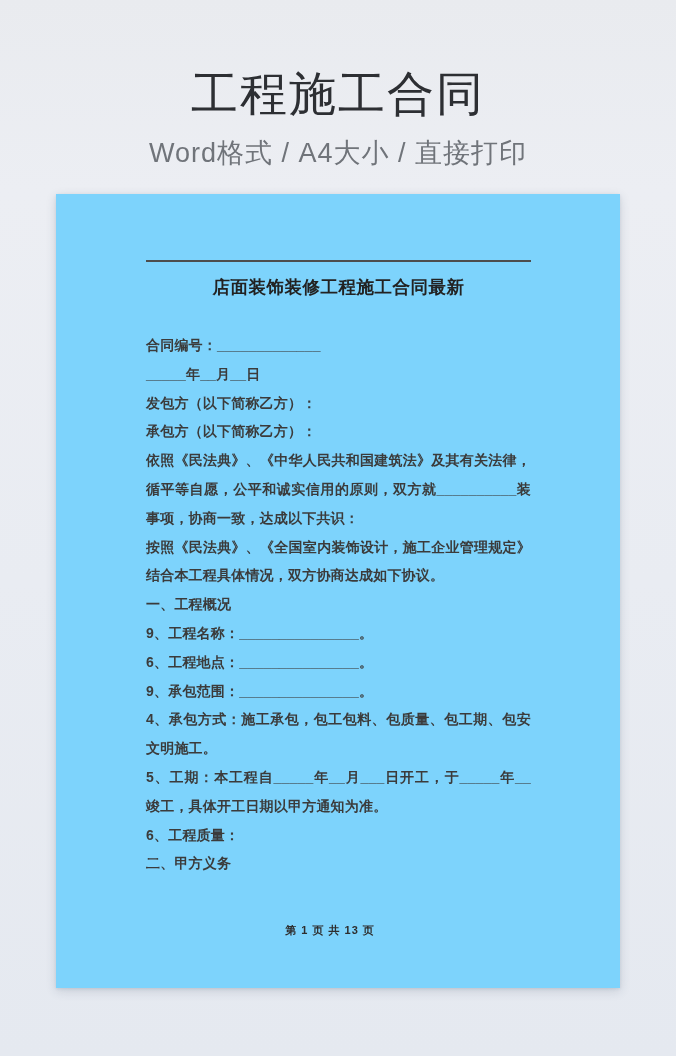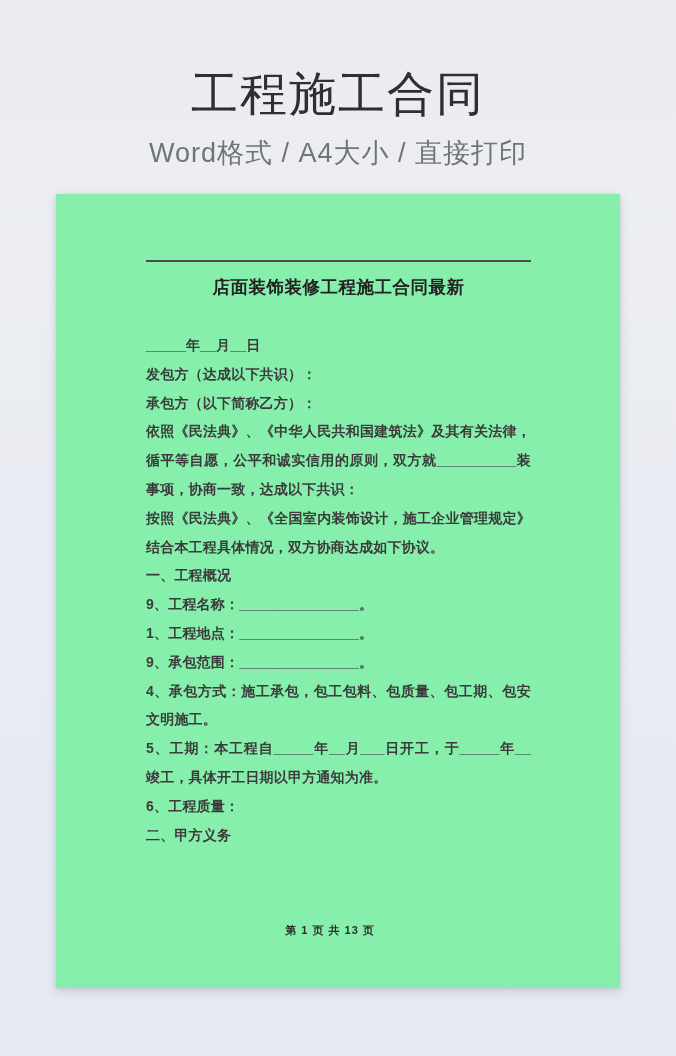--- a/index.html
+++ b/index.html
@@ -31,21 +31,21 @@
     font-size: 27px;
     line-height: 1.2;
     color: #70747a;
     letter-spacing: 1px;
   }
   .doc {
     position: relative;
     width: 564px;
     height: 794px;
     margin: 25px auto 0 auto;
-    background: #86efac;
+    background: #7dd3fc;
     box-shadow: 0 3px 10px rgba(45, 60, 90, 0.16), 0 1px 3px rgba(45, 60, 90, 0.10);
     box-sizing: border-box;
     padding: 66px 89px 0 90px;
   }
   .rule {
     height: 2px;
     background: #4d4d4d;
     width: 100%;
   }
   .doc-title {
@@ -92,31 +92,32 @@
 
 <div class="header">
   <h1>工程施工合同</h1>
   <p class="subtitle">Word格式 / A4大小 / 直接打印</p>
 </div>
 
 <div class="doc">
   <div class="rule"></div>
   <h2 class="doc-title">店面装饰装修工程施工合同最新</h2>
   <div class="doc-body">
+      <div class="line">合同编号：_____________</div>
       <div class="line">_____年__月__日</div>
-      <div class="line">发包方（达成以下共识）：</div>
+      <div class="line">发包方（以下简称乙方）：</div>
       <div class="line">承包方（以下简称乙方）：</div>
       <div class="line justify">依照《民法典》、《中华人民共和国建筑法》及其有关法律，法规，遵</div>
       <div class="line justify">循平等自愿，公平和诚实信用的原则，双方就__________装修工程等</div>
       <div class="line">事项，协商一致，达成以下共识：</div>
       <div class="line justify">按照《民法典》、《全国室内装饰设计，施工企业管理规定》的规定，</div>
       <div class="line">结合本工程具体情况，双方协商达成如下协议。</div>
       <div class="line">一、工程概况</div>
       <div class="line">9、工程名称：_______________。</div>
-      <div class="line">1、工程地点：_______________。</div>
+      <div class="line">6、工程地点：_______________。</div>
       <div class="line">9、承包范围：_______________。</div>
       <div class="line justify">4、承包方式：施工承包，包工包料、包质量、包工期、包安全、包</div>
       <div class="line">文明施工。</div>
       <div class="line justify">5、工期：本工程自_____年__月___日开工，于_____年__月___日</div>
       <div class="line">竣工，具体开工日期以甲方通知为准。</div>
       <div class="line">6、工程质量：</div>
       <div class="line">二、甲方义务</div>
     </div>
   <div class="doc-footer">第 1 页 共 13 页</div>
 </div>

